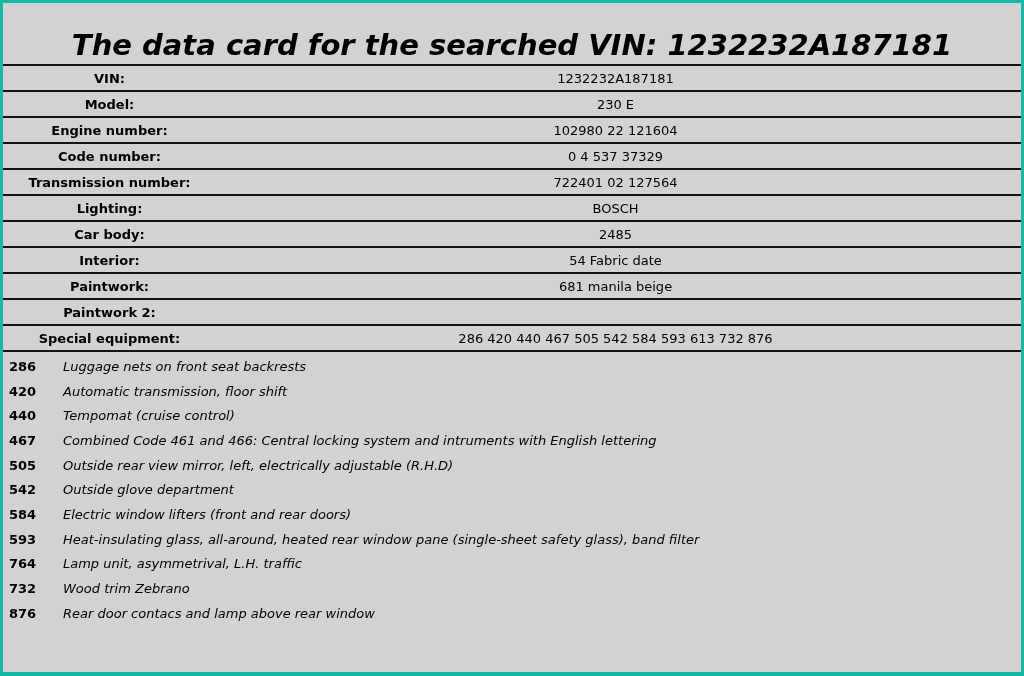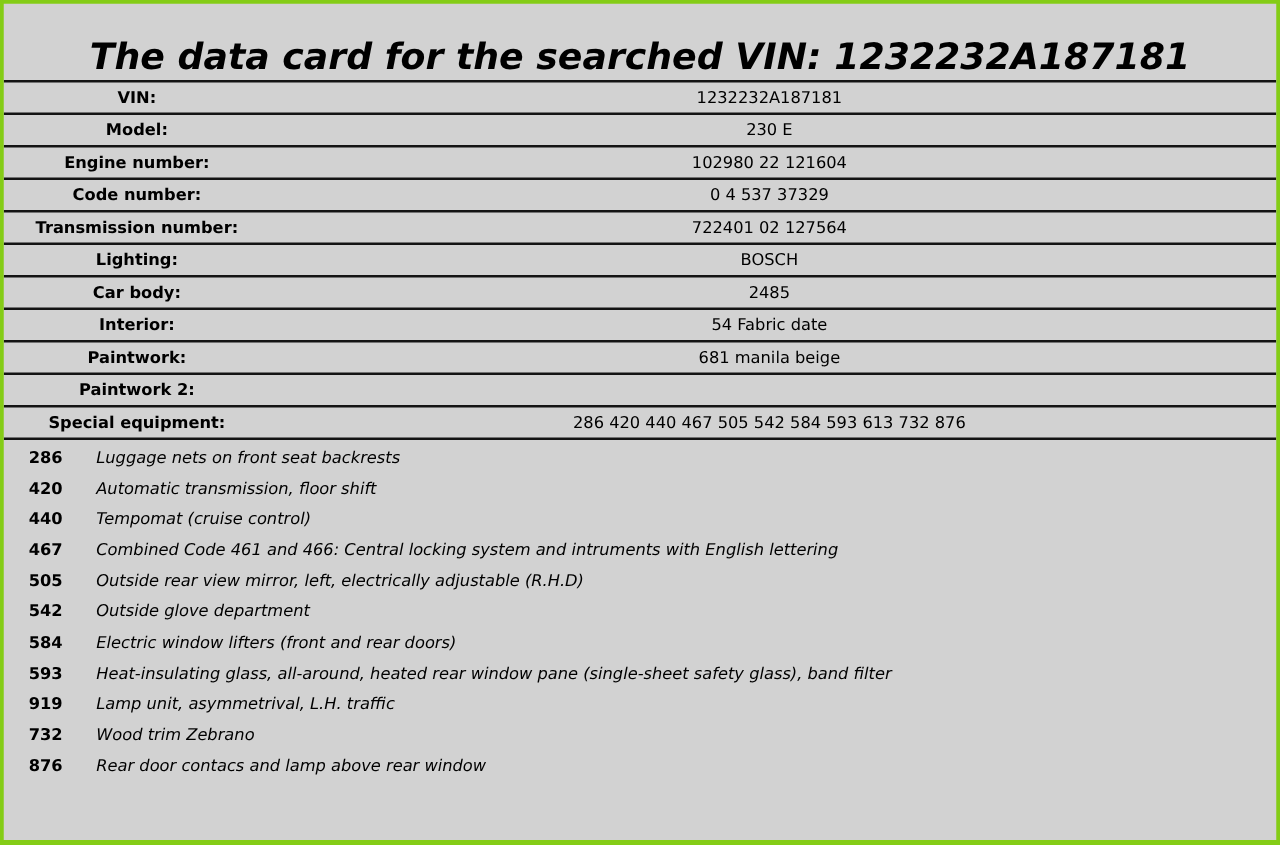--- a/index.html
+++ b/index.html
@@ -4,21 +4,21 @@
 <style>
   html, body { margin: 0; padding: 0; }
   body {
     font-family: "DejaVu Sans", "Liberation Sans", sans-serif;
     background: #ececec;
   }
   .page {
     position: relative;
     width: 1024px;
     height: 676px;
-    background: #84cc16;
+    background: #14b8a6;
     overflow: hidden;
     box-sizing: border-box;
   }
   .content {
     position: absolute;
     left: 3px; top: 3px; right: 3px; bottom: 4px;
     background: #d2d2d2;
     overflow: hidden;
   }
   .title {
@@ -48,21 +48,21 @@
   .tlabel {
     flex: 0 0 201px;
     padding-left: 6px;
     font-weight: bold;
     white-space: nowrap;
   }
   .tvalue {
     flex: 1 1 auto;
     white-space: nowrap;
   }
-  .equip-list { padding-top: 2px; margin-left: 14px; }
+  .equip-list { padding-top: 2px; }
   .erow {
     display: flex;
     align-items: center;
     height: 24.7px;
     font-size: 13px;
     color: #000;
   }
   .ecode {
     flex: 0 0 54px;
     padding-left: 6px;
@@ -158,21 +158,21 @@
       </div>
       <div class="erow">
         <span class="ecode">584</span>
         <span class="edesc">Electric window lifters (front and rear doors)</span>
       </div>
       <div class="erow">
         <span class="ecode">593</span>
         <span class="edesc">Heat-insulating glass, all-around, heated rear window pane (single-sheet safety glass), band filter</span>
       </div>
       <div class="erow">
-        <span class="ecode">919</span>
+        <span class="ecode">764</span>
         <span class="edesc">Lamp unit, asymmetrival, L.H. traffic</span>
       </div>
       <div class="erow">
         <span class="ecode">732</span>
         <span class="edesc">Wood trim Zebrano</span>
       </div>
       <div class="erow">
         <span class="ecode">876</span>
         <span class="edesc">Rear door contacs and lamp above rear window</span>
       </div>

